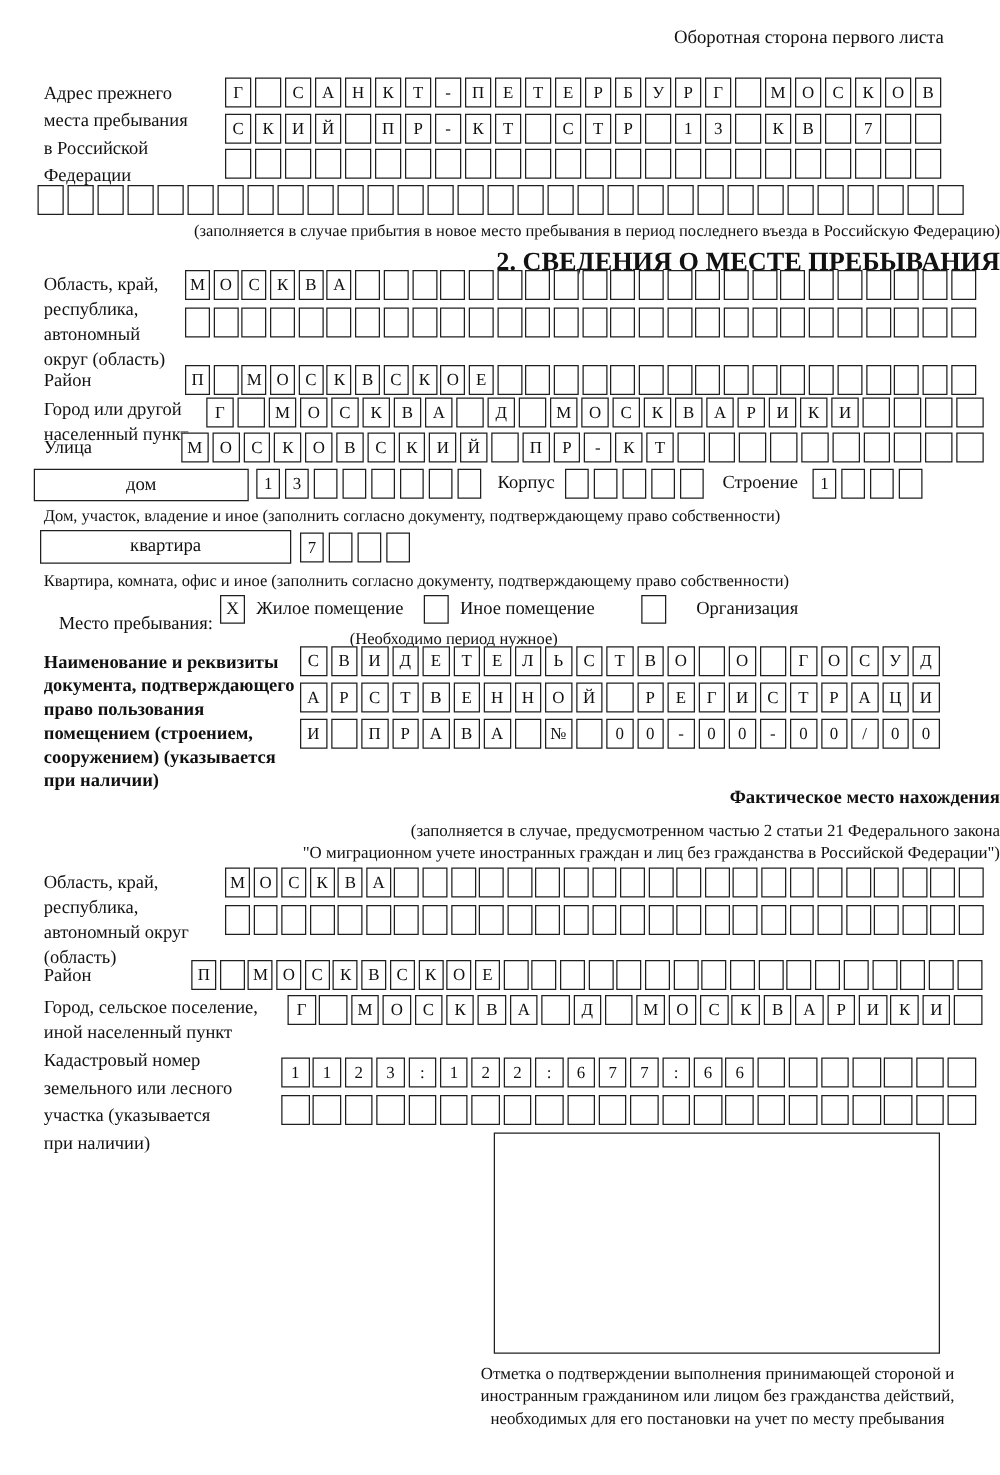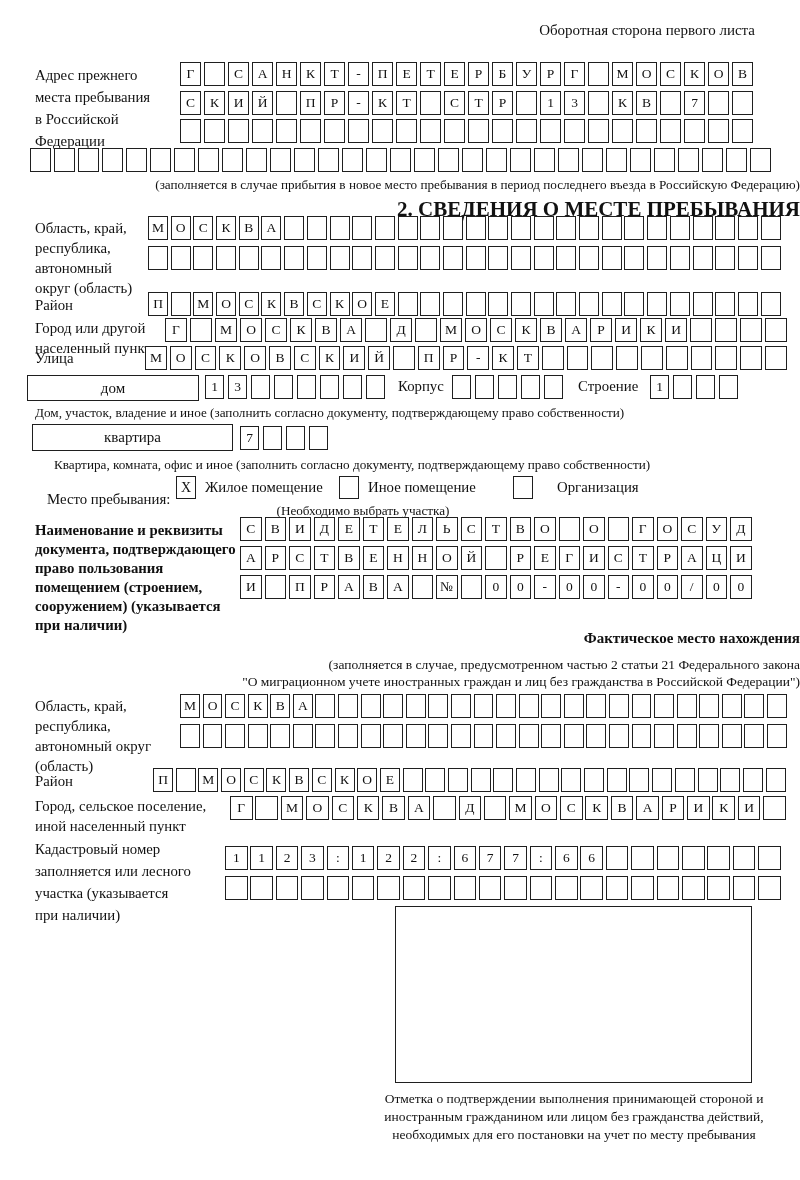--- a/index.html
+++ b/index.html
@@ -345,30 +345,30 @@
     </div>
   <div class="abs caption" style="left:35px;top:404px;">Дом, участок, владение и иное (заполнить согласно документу, подтверждающему право собственности)</div>
 
   <div class="abs widebox" style="left:32px;top:424px;width:201px;height:27px;">квартира</div>
   <div class="abs grid gJ" style="left:240px;top:426px;">
       <span class="cell">7</span>
       <span class="cell"></span>
       <span class="cell"></span>
       <span class="cell"></span>
     </div>
-  <div class="abs caption" style="left:35px;top:456px;margin-left:19px;">Квартира, комната, офис и иное (заполнить согласно документу, подтверждающему право собственности)</div>
+  <div class="abs caption" style="left:35px;top:456px;">Квартира, комната, офис и иное (заполнить согласно документу, подтверждающему право собственности)</div>
 
   <div class="abs inline-lbl" style="left:47px;top:479px;margin-top:12px;">Место пребывания:</div>
   <div class="abs checkbox" style="left:176px;top:476px;">X</div>
   <div class="abs inline-lbl" style="left:205px;top:479px;">Жилое помещение</div>
   <div class="abs checkbox" style="left:339px;top:476px;"></div>
   <div class="abs inline-lbl" style="left:368px;top:479px;">Иное помещение</div>
   <div class="abs checkbox" style="left:513px;top:476px;"></div>
   <div class="abs inline-lbl" style="left:557px;top:479px;">Организация</div>
-  <div class="abs caption" style="left:228px;top:502px;width:270px;text-align:center;">(Необходимо выбрать участка)</div>
+  <div class="abs caption" style="left:228px;top:502px;width:270px;text-align:center;">(Необходимо период нужное)</div>
 
   <div class="abs lbl lbl-doc" style="left:35px;top:521px;width:205px;font-weight:bold;">Наименование и реквизиты
 документа, подтверждающего
 право пользования
 помещением (строением,
 сооружением) (указывается
 при наличии)</div>
   <div class="abs grid gF" style="left:240px;top:517px;">
       <span class="cell">С</span>
       <span class="cell">В</span>
@@ -559,21 +559,21 @@
       <span class="cell">В</span>
       <span class="cell">А</span>
       <span class="cell">Р</span>
       <span class="cell">И</span>
       <span class="cell">К</span>
       <span class="cell">И</span>
       <span class="cell"></span>
     </div>
 
   <div class="abs lbl" style="left:35px;top:838px;width:190px;line-height:22px;">Кадастровый номер
-заполняется или лесного
+земельного или лесного
 участка (указывается
 при наличии)</div>
   <div class="abs grid gG" style="left:225px;top:846px;">
       <span class="cell">1</span>
       <span class="cell">1</span>
       <span class="cell">2</span>
       <span class="cell">3</span>
       <span class="cell">:</span>
       <span class="cell">1</span>
       <span class="cell">2</span>

